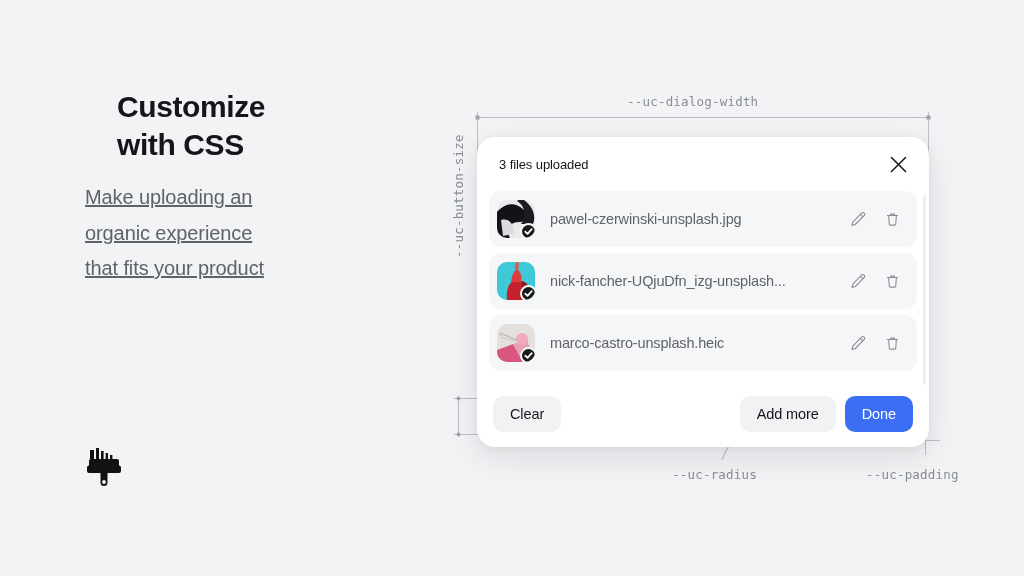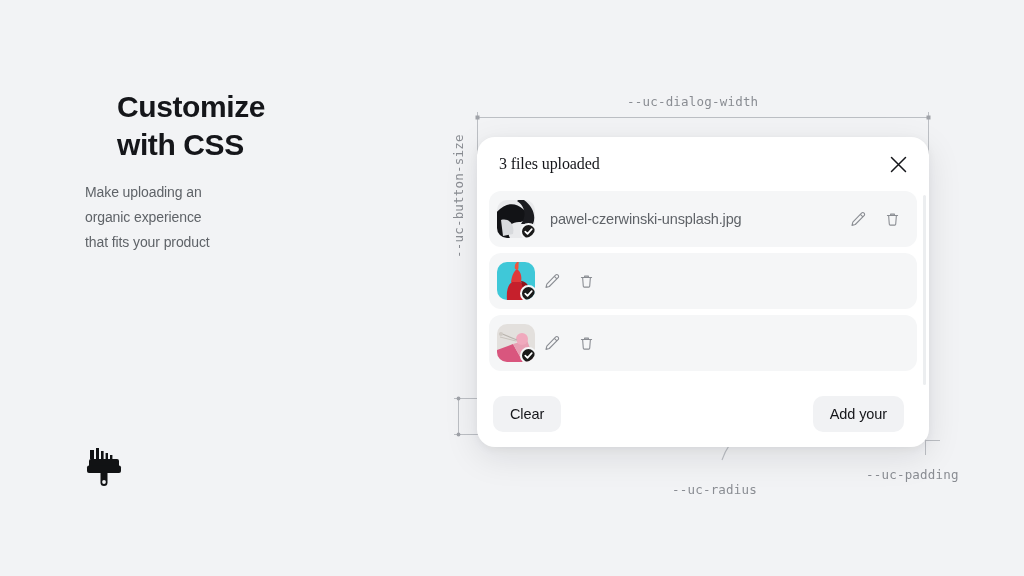--- a/index.html
+++ b/index.html
@@ -12,54 +12,54 @@
   #stage { position: relative; width: 1024px; height: 576px; }
 
   
   .headline {
     position: absolute; left: 85px; top: 88px;
     font-size: 30px; font-weight: 700; line-height: 1.27;
     color: #15161a; letter-spacing: -0.4px; white-space: pre-line; margin-left: 32px;
   }
   .subcopy {
     position: absolute; left: 85px; top: 180px;
-    font-size: 14px; font-weight: 400; line-height: 1.78;
-    color: #5f6368; letter-spacing: -0.1px; white-space: pre-line;
+    font-size: 20px; font-weight: 400; line-height: 1.78;
+    color: #5f6368; letter-spacing: -0.1px; white-space: pre-line; text-decoration: underline;
   }
   .brush-icon { position: absolute; left: 85px; top: 446px; }
 
   
   .ann-label {
     position: absolute; color: #8a8d93;
     font-family: "DejaVu Sans Mono", monospace;
     font-size: 12.5px; letter-spacing: 0.2px; white-space: nowrap;
   }
   .lbl-dialog-width { left: 627px; top: 94px; }
-  .lbl-radius       { left: 672px; top: 482px; }
+  .lbl-radius       { left: 672px; top: 467px; }
   .lbl-padding      { left: 832px; top: 467px; margin-left: 34px; }
   .lbl-button-size {
     left: 451px; top: 258px;
     transform: rotate(-90deg); transform-origin: left top;
     width: 122px; text-align: left;
   }
   .ann-svg { position: absolute; left: 0; top: 0; pointer-events: none; }
 
   
   .dialog {
     position: absolute; left: 477px; top: 137px;
     width: 452px; height: 310px;
     background: #ffffff; border-radius: 18px;
     box-shadow: 0 10px 34px rgba(20,22,28,.10), 0 2px 8px rgba(20,22,28,.05);
     overflow: hidden;
   }
   .dlg-header {
     height: 54px; display: flex; align-items: center;
     justify-content: space-between; padding: 0 14px 0 22px;
   }
-  .dlg-title { font-size: 16px; color: #15161a; letter-spacing: -.1px; font-family: Liberation Serif, serif; }
+  .dlg-title { font-size: 13px; color: #15161a; letter-spacing: -.1px; }
   .close-btn {
     width: 34px; height: 34px; display: flex;
     align-items: center; justify-content: center;
     border-radius: 9px; cursor: pointer;
   }
   .dlg-list { padding: 0 12px; display: flex; flex-direction: column; gap: 6px; }
   .file-row {
     height: 56px; background: #f5f6f7; border-radius: 12px;
     display: flex; align-items: center; padding: 0 8px 0 8px; cursor: pointer;
   }
@@ -207,20 +207,21 @@
             <path d="M14 20 C 15 13, 17 9, 20 7 C 24 10, 25 15, 24 20 Z" fill="#e03a3a"></path>
             <path d="M18 7 C 17 3, 19 0, 22 -1 C 21 3, 22 5, 21 8 Z" fill="#f0543c"></path>
             <path d="M24 19 C 29 19, 33 24, 33 31 L 27 31 Z" fill="#8e141d"></path>
           </svg>
           <div class="check-badge">
             <svg width="9" height="9" viewBox="0 0 10 10">
               <path d="M1.4 5.2 L3.9 7.6 L8.6 2.4" stroke="#ffffff" stroke-width="1.9" fill="none" stroke-linecap="round" stroke-linejoin="round"></path>
             </svg>
           </div>
         </div>
+        <div class="fname">nick-fancher-UQjuDfn_izg-unsplash...</div>
         <div class="row-act">
           <svg width="17" height="17" viewBox="0 0 18 18">
             <path d="M12.2 2.3 a1.9 1.9 0 0 1 2.7 2.7 L5.6 14.3 l-3.5 .9 .9 -3.5 Z" stroke="#8a8d93" stroke-width="1.15" fill="none" stroke-linejoin="round"></path>
             <path d="M11 3.6 L13.6 6.2" stroke="#8a8d93" stroke-width="1.15"></path>
           </svg>
         </div>
         <div class="row-act">
           <svg width="17" height="17" viewBox="0 0 18 18">
             <path d="M3.6 4.7 h10.8" stroke="#8a8d93" stroke-width="1.15" stroke-linecap="round"></path>
             <path d="M7 4.7 V3.3 h4 v1.4" stroke="#8a8d93" stroke-width="1.15" fill="none" stroke-linejoin="round"></path>
@@ -239,20 +240,21 @@
             <path d="M3 9 L20 16" stroke="#b9b4ae" stroke-width="1.2"></path>
             <path d="M3 13 L19 17" stroke="#c8c3bd" stroke-width="1"></path>
             <circle cx="4" cy="10" r="2.1" fill="#cfcac4"></circle>
           </svg>
           <div class="check-badge">
             <svg width="9" height="9" viewBox="0 0 10 10">
               <path d="M1.4 5.2 L3.9 7.6 L8.6 2.4" stroke="#ffffff" stroke-width="1.9" fill="none" stroke-linecap="round" stroke-linejoin="round"></path>
             </svg>
           </div>
         </div>
+        <div class="fname">marco-castro-unsplash.heic</div>
         <div class="row-act">
           <svg width="17" height="17" viewBox="0 0 18 18">
             <path d="M12.2 2.3 a1.9 1.9 0 0 1 2.7 2.7 L5.6 14.3 l-3.5 .9 .9 -3.5 Z" stroke="#8a8d93" stroke-width="1.15" fill="none" stroke-linejoin="round"></path>
             <path d="M11 3.6 L13.6 6.2" stroke="#8a8d93" stroke-width="1.15"></path>
           </svg>
         </div>
         <div class="row-act">
           <svg width="17" height="17" viewBox="0 0 18 18">
             <path d="M3.6 4.7 h10.8" stroke="#8a8d93" stroke-width="1.15" stroke-linecap="round"></path>
             <path d="M7 4.7 V3.3 h4 v1.4" stroke="#8a8d93" stroke-width="1.15" fill="none" stroke-linejoin="round"></path>
@@ -261,18 +263,19 @@
         </div>
       </div>
 
     </div>
 
     <div class="scroll-track"></div>
 
     <div class="dlg-footer">
       <button class="btn btn-ghost">Clear</button>
       <div class="footer-spacer"></div>
-      <button class="btn btn-ghost">Add your</button>
+      <button class="btn btn-ghost">Add more</button>
       <div class="gap"></div>
+      <button class="btn btn-primary">Done</button>
     </div>
 
   </div>
 </div>
 
 </body></html>

